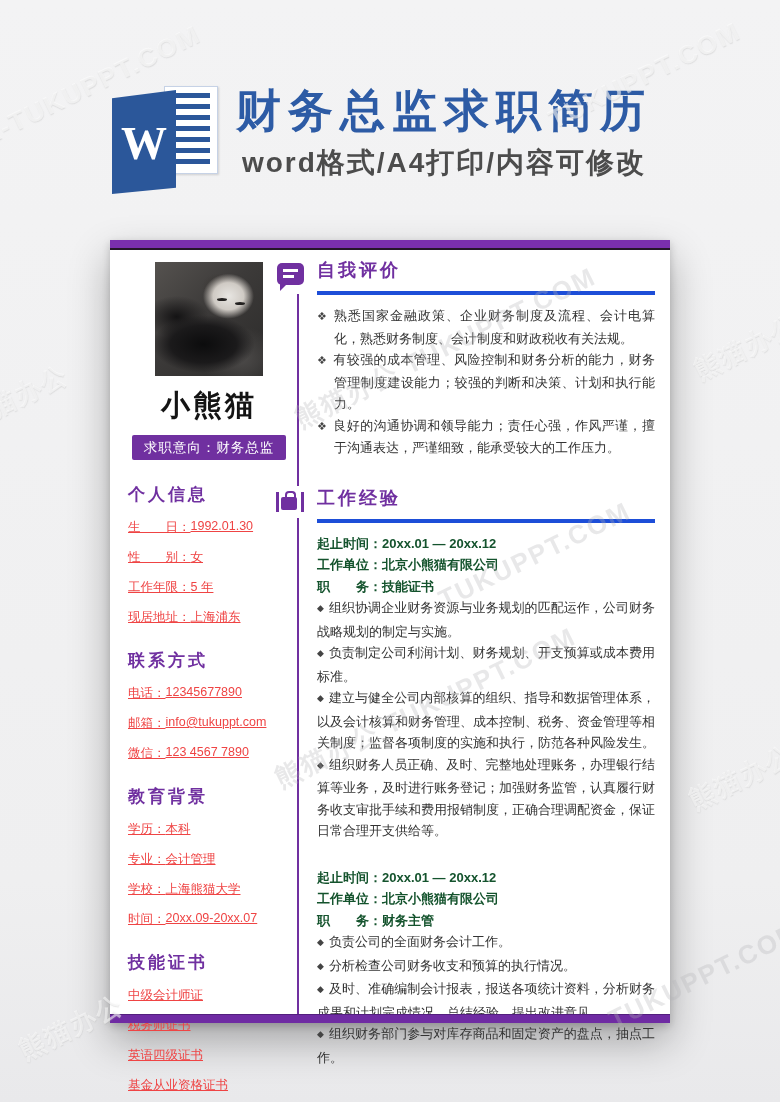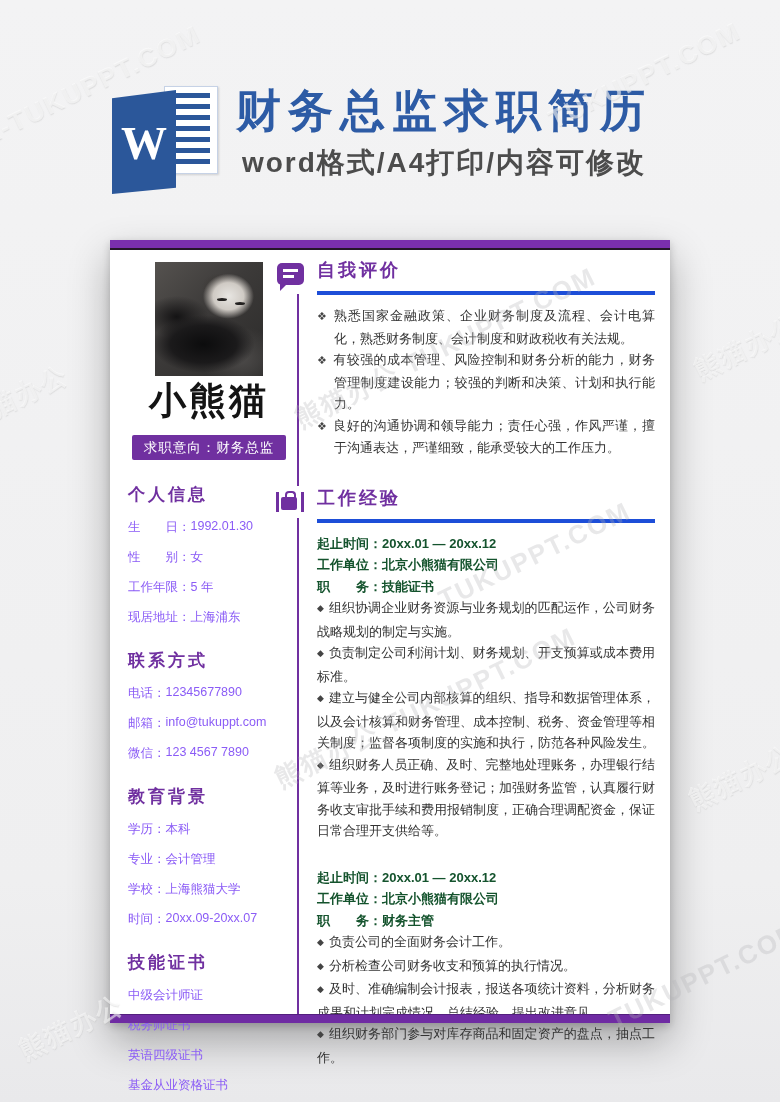--- a/index.html
+++ b/index.html
@@ -48,26 +48,26 @@
   .photo{position:relative;width:108px;height:114px;margin:2px auto 0 auto;
     background:
       radial-gradient(34px 30px at 68% 30%,#e8e6e2 0%,#cfcac4 45%,rgba(120,115,110,0) 75%),
       radial-gradient(26px 20px at 60% 22%,#3a3633 0%,rgba(40,38,36,0) 70%),
       radial-gradient(60px 34px at 45% 72%,#0c0c0d 0%,#1b1a1b 55%,rgba(30,30,30,0) 85%),
       radial-gradient(40px 26px at 20% 48%,#141314 0%,rgba(25,25,25,0) 80%),
       radial-gradient(50px 40px at 80% 85%,#4c4a49 0%,rgba(60,58,57,0) 80%),
       linear-gradient(135deg,#55524f 0%,#3c3a39 45%,#2c2b2a 100%);}
   .photo .eye{position:absolute;left:57%;top:32%;width:10px;height:3px;background:#232120;border-radius:50%;}
   .photo .eye.r{left:74%;top:35%;}
-  .name{text-align:center;font-size:37px;font-weight:bold;color:#141414;letter-spacing:3px;}
+  .name{margin-top:10px;text-align:center;font-size:29px;font-weight:bold;color:#141414;letter-spacing:3px;}
   .badge{margin:9px auto 0 auto;width:154px;height:25px;background:#7030a0;border-radius:2px;
     color:#fff;font-size:13.5px;display:flex;align-items:center;justify-content:center;letter-spacing:1px;}
   .lsec{margin-top:23px;}
   .lsec h3{margin:0 0 13px 0;font-size:17px;color:#7030a0;letter-spacing:3px;font-weight:bold;}
-  .lrow{font-size:12.5px;color:#8b5cf6;margin-bottom:13px;display:flex;}
+  .lrow{font-size:12.5px;color:#ef4444;margin-bottom:13px;display:flex;text-decoration:underline;}
   .lrow .lbl{white-space:pre;}
   .lrow .val{white-space:pre;}
 
   
   .right{position:absolute;left:165px;top:18px;width:380px;}
   .sec-header{display:flex;align-items:flex-start;position:relative;z-index:3;}
   .sec-header.work{margin-top:27px;}
   .icon-box{width:30px;height:32px;margin-right:12px;flex:0 0 auto;background:#fff;
     display:flex;align-items:center;justify-content:center;position:relative;}
   .title-line{flex:1;border-bottom:4px solid #1d4ed8;padding-bottom:9px;}

